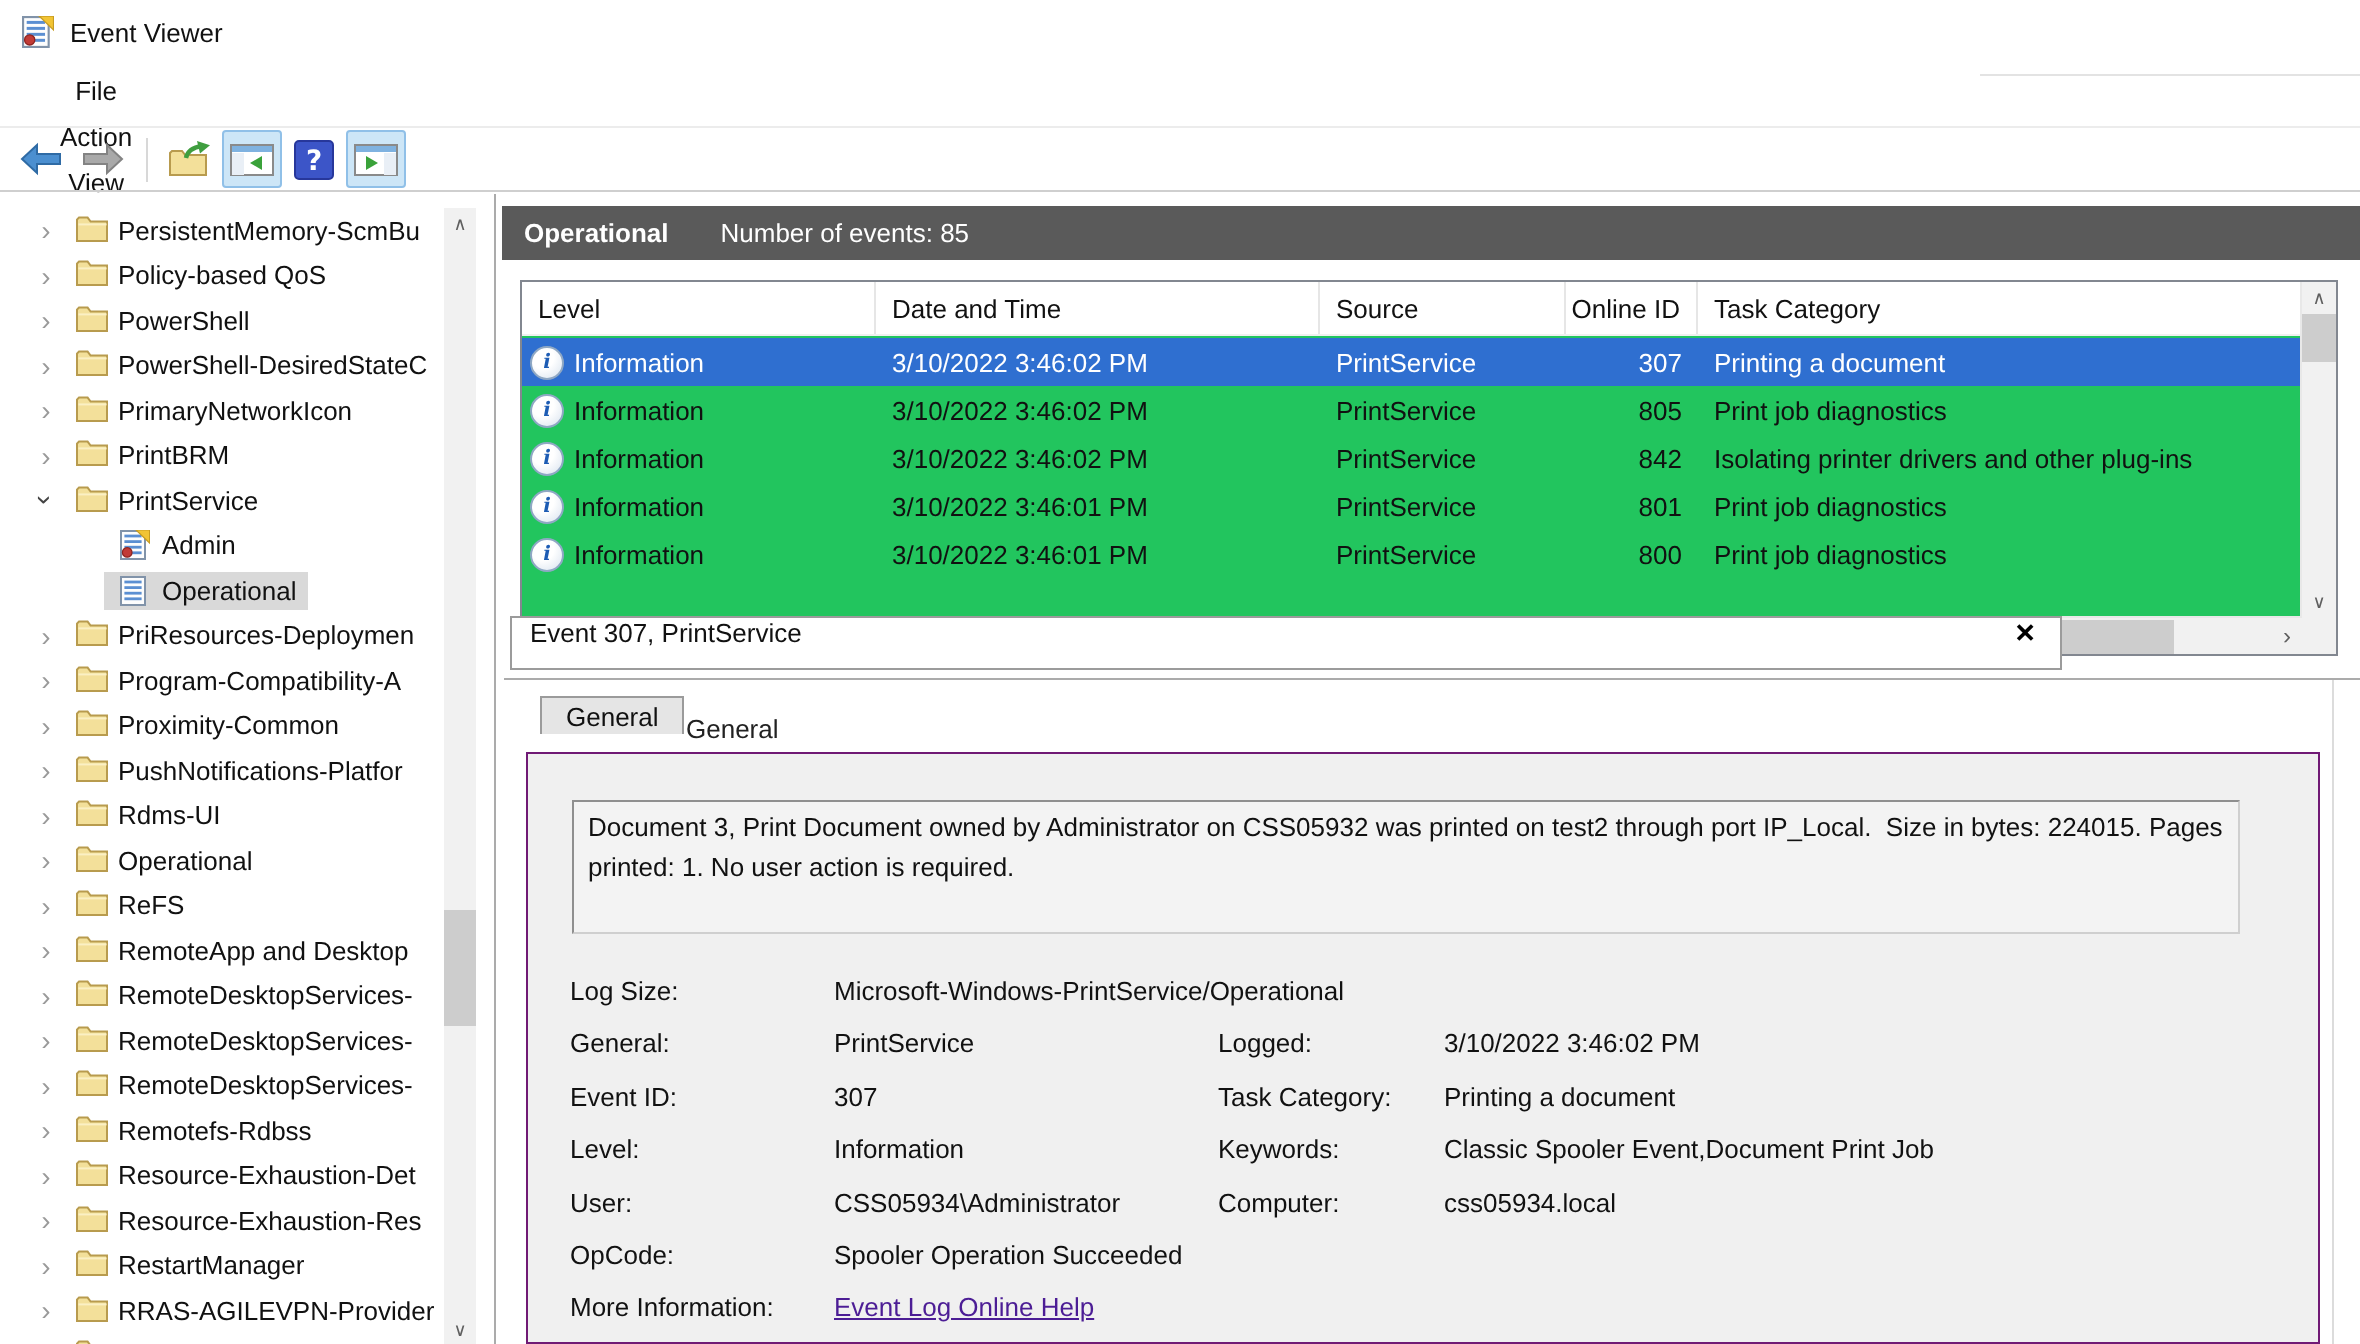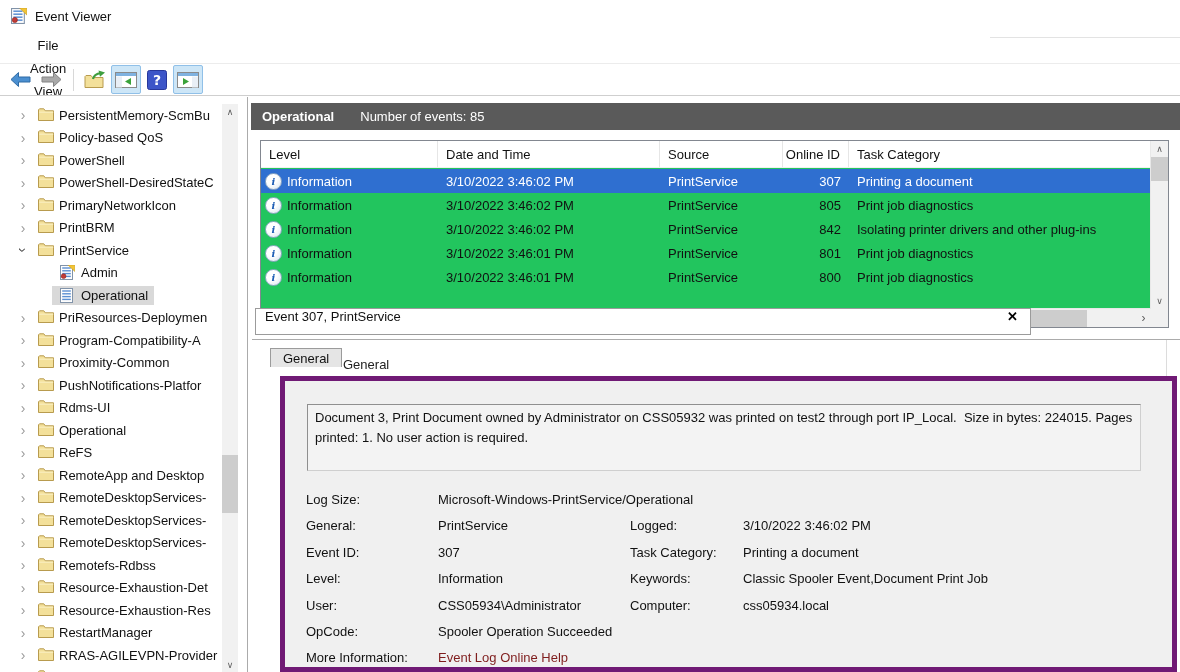--- a/index.html
+++ b/index.html
@@ -71,27 +71,27 @@
   .el-corner{position:absolute;right:0;bottom:0;width:17px;height:19px;background:#f1f1f1;}
 
   
   .detail-bar{position:absolute;left:255px;top:308px;width:776px;height:27px;border:1px solid #9b9b9b;background:#fff;box-sizing:border-box;display:flex;align-items:flex-start;}
   .detail-title{margin-left:9px;}
   .close-btn{margin-left:auto;margin-right:12px;font-weight:bold;font-size:13px;color:#000;cursor:default;}
   .groove{position:absolute;left:252px;top:339px;width:928px;height:2px;border-top:1px solid #ababab;background:#fff;}
   .tab{position:absolute;padding:0 12px;display:flex;align-items:center;justify-content:center;box-sizing:border-box;cursor:default;}
   .tab.active{left:270px;top:348px;height:19px;background:#e5e5e5;border:1px solid #9b9b9b;border-bottom:none;z-index:3;}
   .tab.inactive{left:331px;top:352px;height:24px;color:#222;}
-  .tab-content{position:absolute;left:280px;top:376px;width:897px;height:296px;background:#f0f0f0;border:5px solid #701a75;box-sizing:border-box;z-index:1;}
+  .tab-content{position:absolute;left:263px;top:376px;width:897px;height:296px;background:#f0f0f0;border:1px solid #701a75;box-sizing:border-box;z-index:1;}
   .desc-box{position:absolute;left:22px;top:23px;width:834px;height:67px;background:#f3f3f3;border:1px solid #8f8f8f;border-right-color:#cfcfcf;border-bottom-color:#cfcfcf;box-sizing:border-box;padding:3px 7px;white-space:pre-wrap;line-height:20px;overflow:hidden;}
   .fields{position:absolute;left:21px;top:106px;right:10px;}
   .f-row{display:grid;grid-template-columns:132px 192px 113px 1fr;height:26.4px;line-height:26.4px;white-space:nowrap;}
   .f-v1.span-rest{grid-column:2/5;}
   .f-v1.clip{overflow:hidden;width:186px;}
-  .link{color:#7f1d1d;cursor:pointer;}
+  .link{color:#4c1d95;text-decoration:underline;cursor:pointer;}
   .right-edge-line{position:absolute;left:1166px;top:340px;bottom:0;width:1px;background:#dcdcdc;}
 </style>
 </head>
 <body>
 
 <div id="window">
 
   <div class="titlebar">
     <span class="app-icon" id="app-icon">
         <svg width="16" height="16" viewBox="0 0 15 15">

